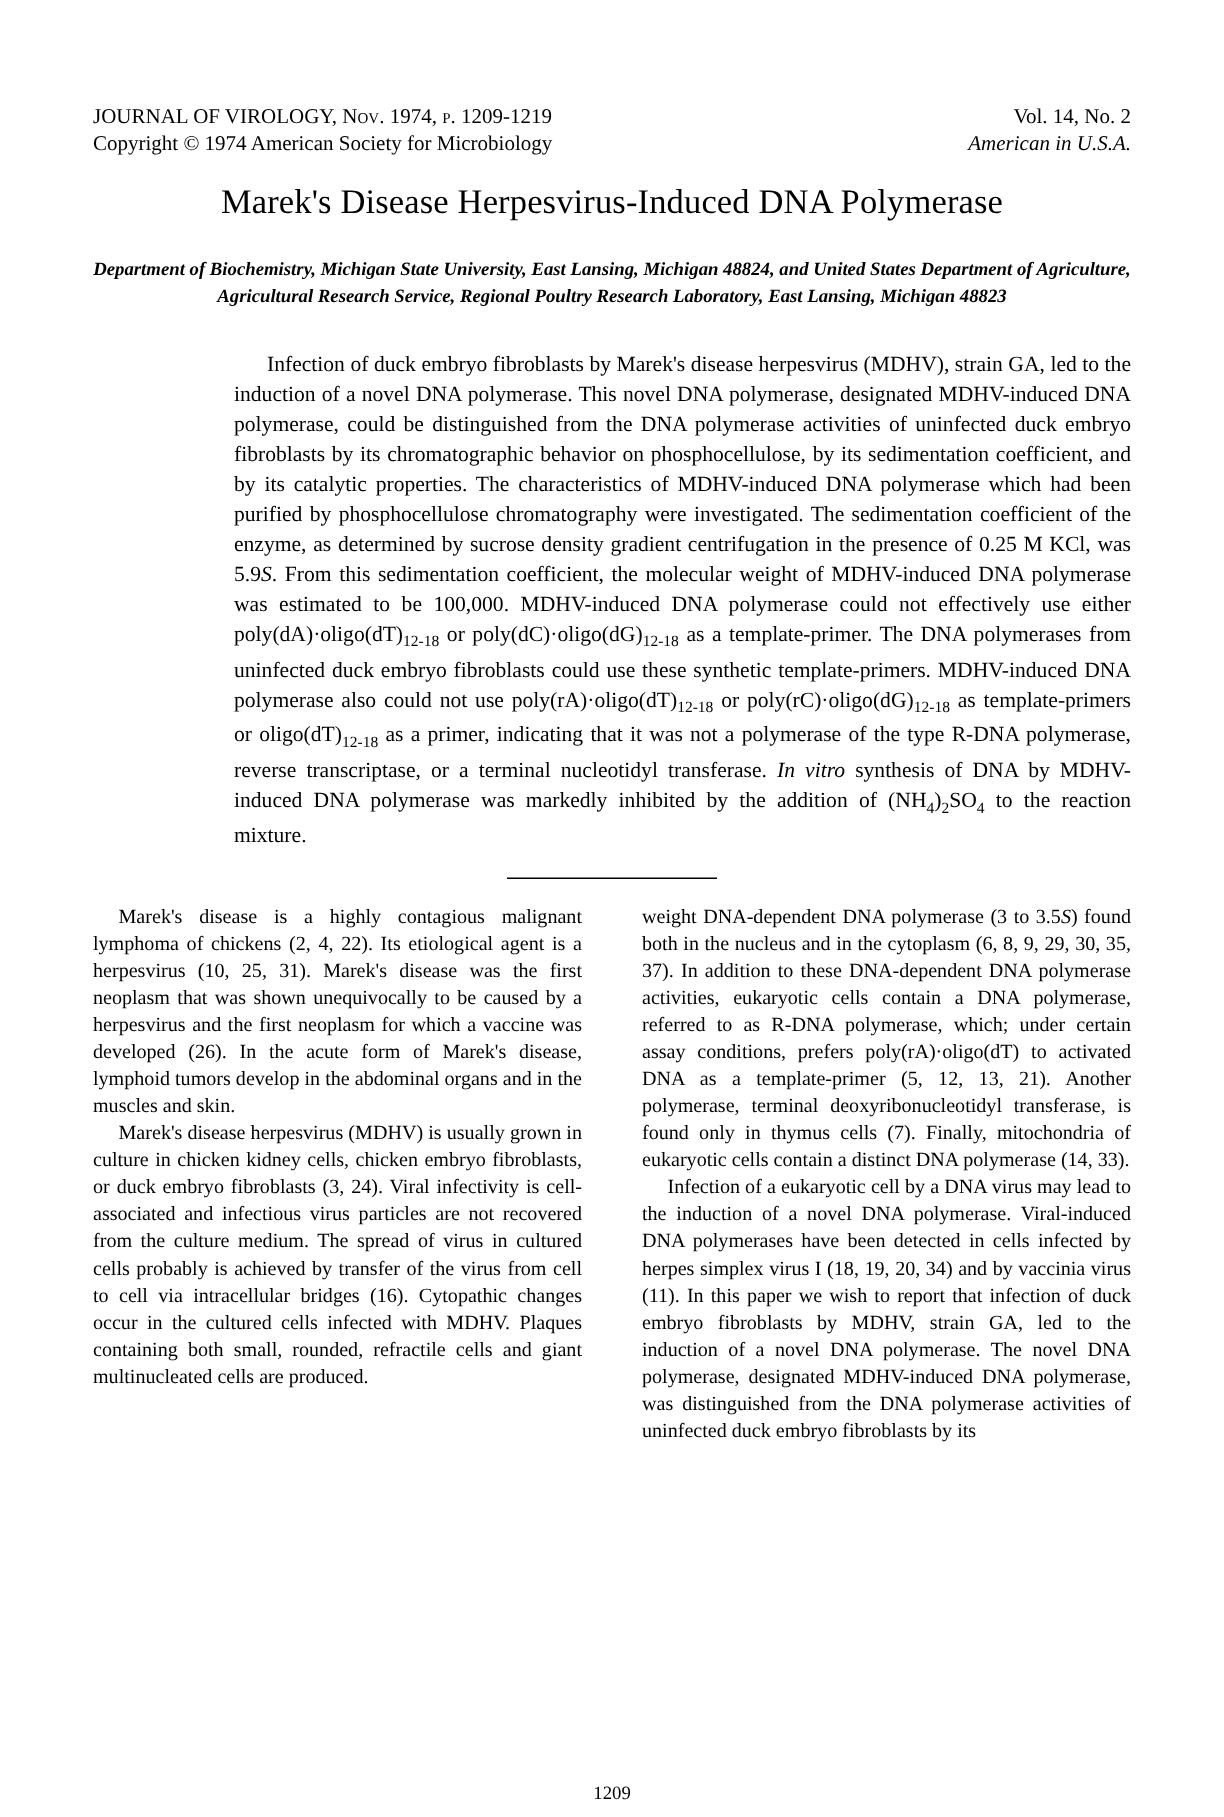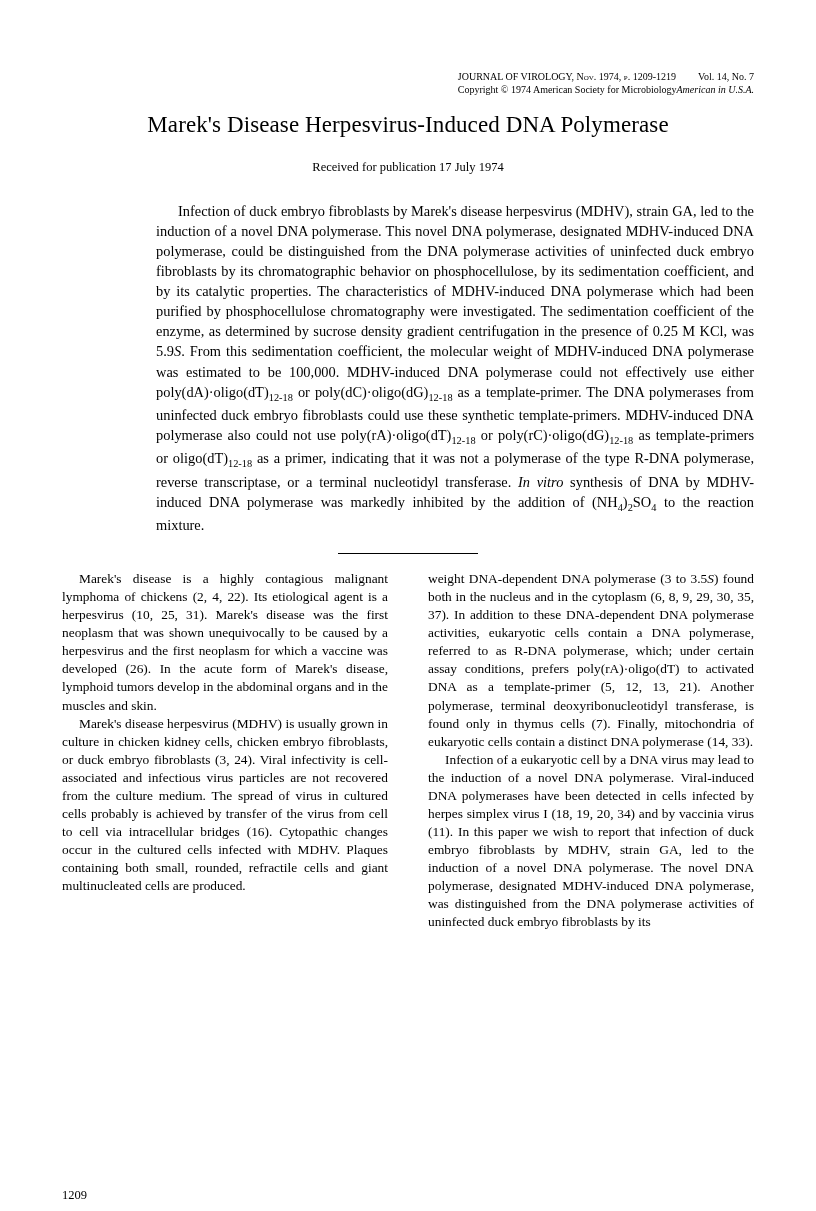--- a/index.html
+++ b/index.html
@@ -17,23 +17,23 @@
   }
   .page {
     position: absolute;
     left: 62px;
     top: 70px;
     width: 692px;
   }
   
   .runhead {
     display: flex;
-    justify-content: flex-end;
+    justify-content: space-between;
     align-items: flex-start;
-    font-size: 10px;
+    font-size: 14px;
     line-height: 1.32;
   }
   .runhead-left { text-align: left; }
   .runhead-right { text-align: right; font-style: italic; }
   .runhead-right .vol { font-style: normal; }
   .smallcaps {
     font-variant: small-caps;
   }
   
   .title {
@@ -95,47 +95,47 @@
   }
   .col p { margin: 0; text-indent: 17px; }
   .col p.noindent { text-indent: 0; }
   sub { font-size: 0.72em; }
   i { font-style: italic; }
   .pagenum {
     position: absolute;
     left: 0;
     top: 1118px;
     width: 692px;
-    text-align: left;
+    text-align: center;
     font-size: 12.5px;
   }
 </style>
 </head>
 <body>
 
 <div class="page">
 
   <div class="runhead">
     <div class="runhead-left">
       <div class="smallcaps">JOURNAL OF VIROLOGY, Nov. 1974, p. 1209-1219</div>
       <div>Copyright © 1974 American Society for Microbiology</div>
     </div>
     <div class="runhead-right">
-      <div class="vol">Vol. 14, No. 7</div>
+      <div class="vol">Vol. 14, No. 2</div>
       <div>American in U.S.A.</div>
     </div>
   </div>
 
   <h1 class="title">Marek's Disease Herpesvirus-Induced DNA Polymerase</h1>
 
   <div class="authors">
   </div>
 
+  <div class="affil">Department of Biochemistry, Michigan State University, East Lansing, Michigan 48824, and United States Department of Agriculture, Agricultural Research Service, Regional Poultry Research Laboratory, East Lansing, Michigan 48823</div>
 
-  <div class="received">Received for publication 17 July 1974</div>
 
   <div class="abstract">
     <span class="lead">Infection of duck embryo fibroblasts by Marek's disease herpesvirus (MDHV), strain GA, led to the induction of a novel DNA polymerase. This novel DNA polymerase, designated MDHV-induced DNA polymerase, could be distinguished from the DNA polymerase activities of uninfected duck embryo fibroblasts by its chromatographic behavior on phosphocellulose, by its sedimentation coefficient, and by its catalytic properties. The characteristics of MDHV-induced DNA polymerase which had been purified by phosphocellulose chromatography were investigated. The sedimentation coefficient of the enzyme, as determined by sucrose density gradient centrifugation in the presence of 0.25 M KCl, was 5.9<i>S</i>. From this sedimentation coefficient, the molecular weight of MDHV-induced DNA polymerase was estimated to be 100,000. MDHV-induced DNA polymerase could not effectively use either poly(dA)·oligo(dT)<sub>12-18</sub> or poly(dC)·oligo(dG)<sub>12-18</sub> as a template-primer. The DNA polymerases from uninfected duck embryo fibroblasts could use these synthetic template-primers. MDHV-induced DNA polymerase also could not use poly(rA)·oligo(dT)<sub>12-18</sub> or poly(rC)·oligo(dG)<sub>12-18</sub> as template-primers or oligo(dT)<sub>12-18</sub> as a primer, indicating that it was not a polymerase of the type R-DNA polymerase, reverse transcriptase, or a terminal nucleotidyl transferase. <i>In vitro</i> synthesis of DNA by MDHV-induced DNA polymerase was markedly inhibited by the addition of (NH<sub>4</sub>)<sub>2</sub>SO<sub>4</sub> to the reaction mixture.</span>
   </div>
 
   <div class="rule"></div>
 
   <div class="cols">
     <div class="col">
       <p>Marek's disease is a highly contagious malignant lymphoma of chickens (2, 4, 22). Its etiological agent is a herpesvirus (10, 25, 31). Marek's disease was the first neoplasm that was shown unequivocally to be caused by a herpesvirus and the first neoplasm for which a vaccine was developed (26). In the acute form of Marek's disease, lymphoid tumors develop in the abdominal organs and in the muscles and skin.</p>

